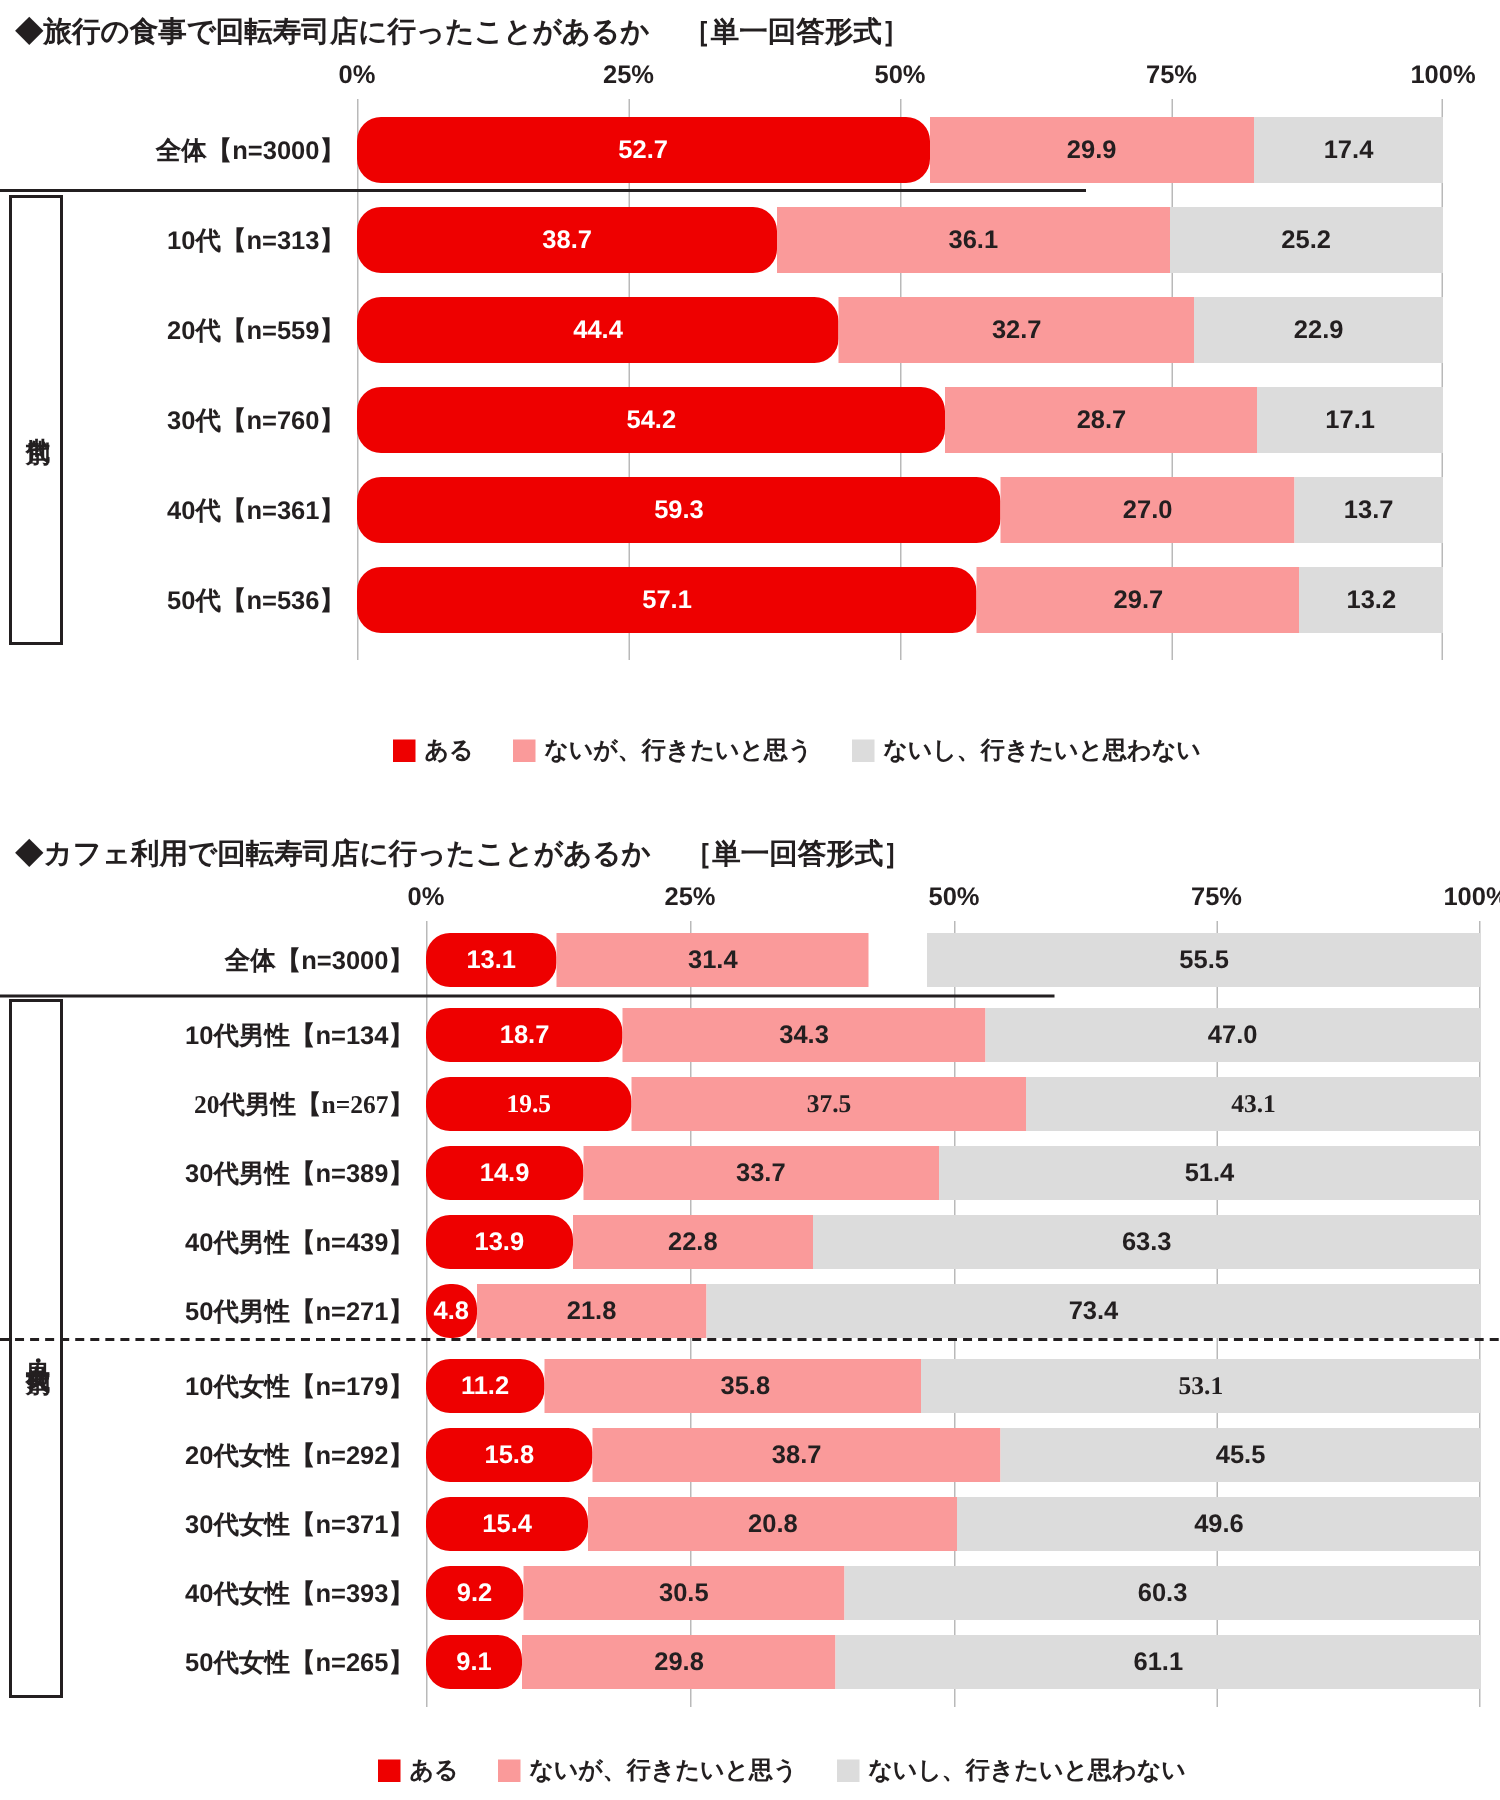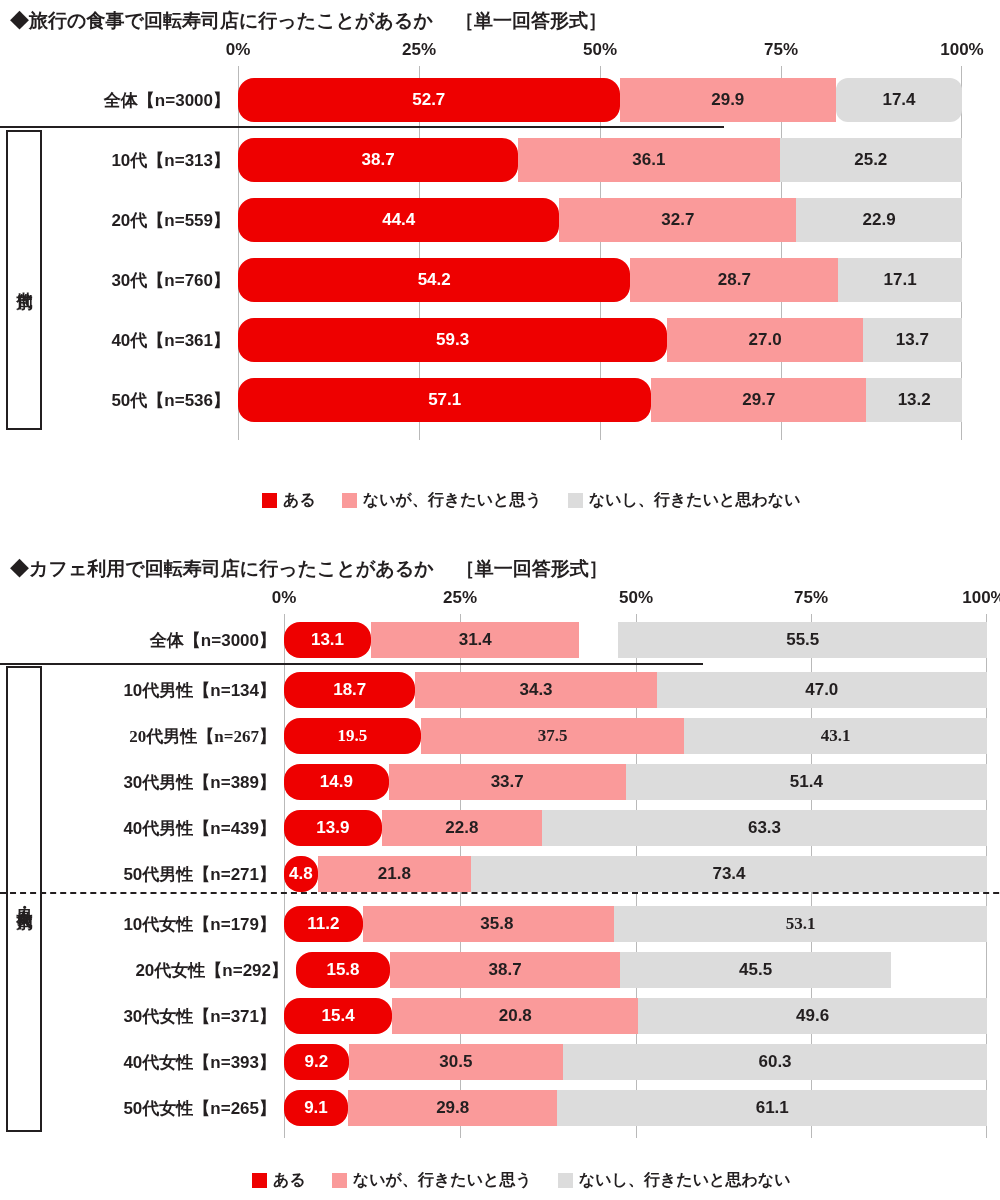--- a/index.html
+++ b/index.html
@@ -158,21 +158,21 @@
         <span>世代別</span>
       </div>
 
       <div class="sep-solid" style="left:-238px; top:60px; width:724px;"></div>
 
       <div class="bar-row" style="position:absolute; left:0; top:12px; width:724px; height:44px;">
         <div class="row-label">全体【n=3000】</div>
         <div class="bars">
           <div class="seg s0" style="width:52.7%;">52.7</div>
           <div class="seg s1" style="width:29.9%;">29.9</div>
-          <div class="seg s2" style="width:17.4%;border-radius:12px;">17.4</div>
+          <div class="seg s2" style="width:17.4%;">17.4</div>
         </div>
       </div>
 
       <div class="bar-row" style="position:absolute; left:0; top:72px; width:724px; height:44px;">
         <div class="row-label">10代【n=313】</div>
         <div class="bars">
           <div class="seg s0" style="width:38.7%;">38.7</div>
           <div class="seg s1" style="width:36.1%;text-align:center;">36.1</div>
           <div class="seg s2" style="width:25.2%;">25.2</div>
         </div>
@@ -315,21 +315,21 @@
 
       <div class="bar-row" style="position:absolute; left:0; top:292px; width:703px; height:36px;">
         <div class="row-label">10代女性【n=179】</div>
         <div class="bars">
           <div class="seg s0" style="width:11.2%;">11.2</div>
           <div class="seg s1" style="width:35.8%;padding-left:17px;">35.8</div>
           <div class="seg s2" style="width:53.1%;font-family:Liberation Serif, serif;">53.1</div>
         </div>
       </div>
 
-      <div class="bar-row" style="position:absolute; left:12px; top:338px; width:595px; height:36px;justify-content:flex-end;">
+      <div class="bar-row" style="position:absolute; left:0; top:338px; width:703px; height:36px;justify-content:flex-end;">
         <div class="row-label">20代女性【n=292】</div>
         <div class="bars">
           <div class="seg s0" style="width:15.8%;">15.8</div>
           <div class="seg s1" style="width:38.7%;">38.7</div>
           <div class="seg s2" style="width:45.5%;">45.5</div>
         </div>
       </div>
 
       <div class="bar-row" style="position:absolute; left:0; top:384px; width:703px; height:36px;">
         <div class="row-label">30代女性【n=371】</div>

